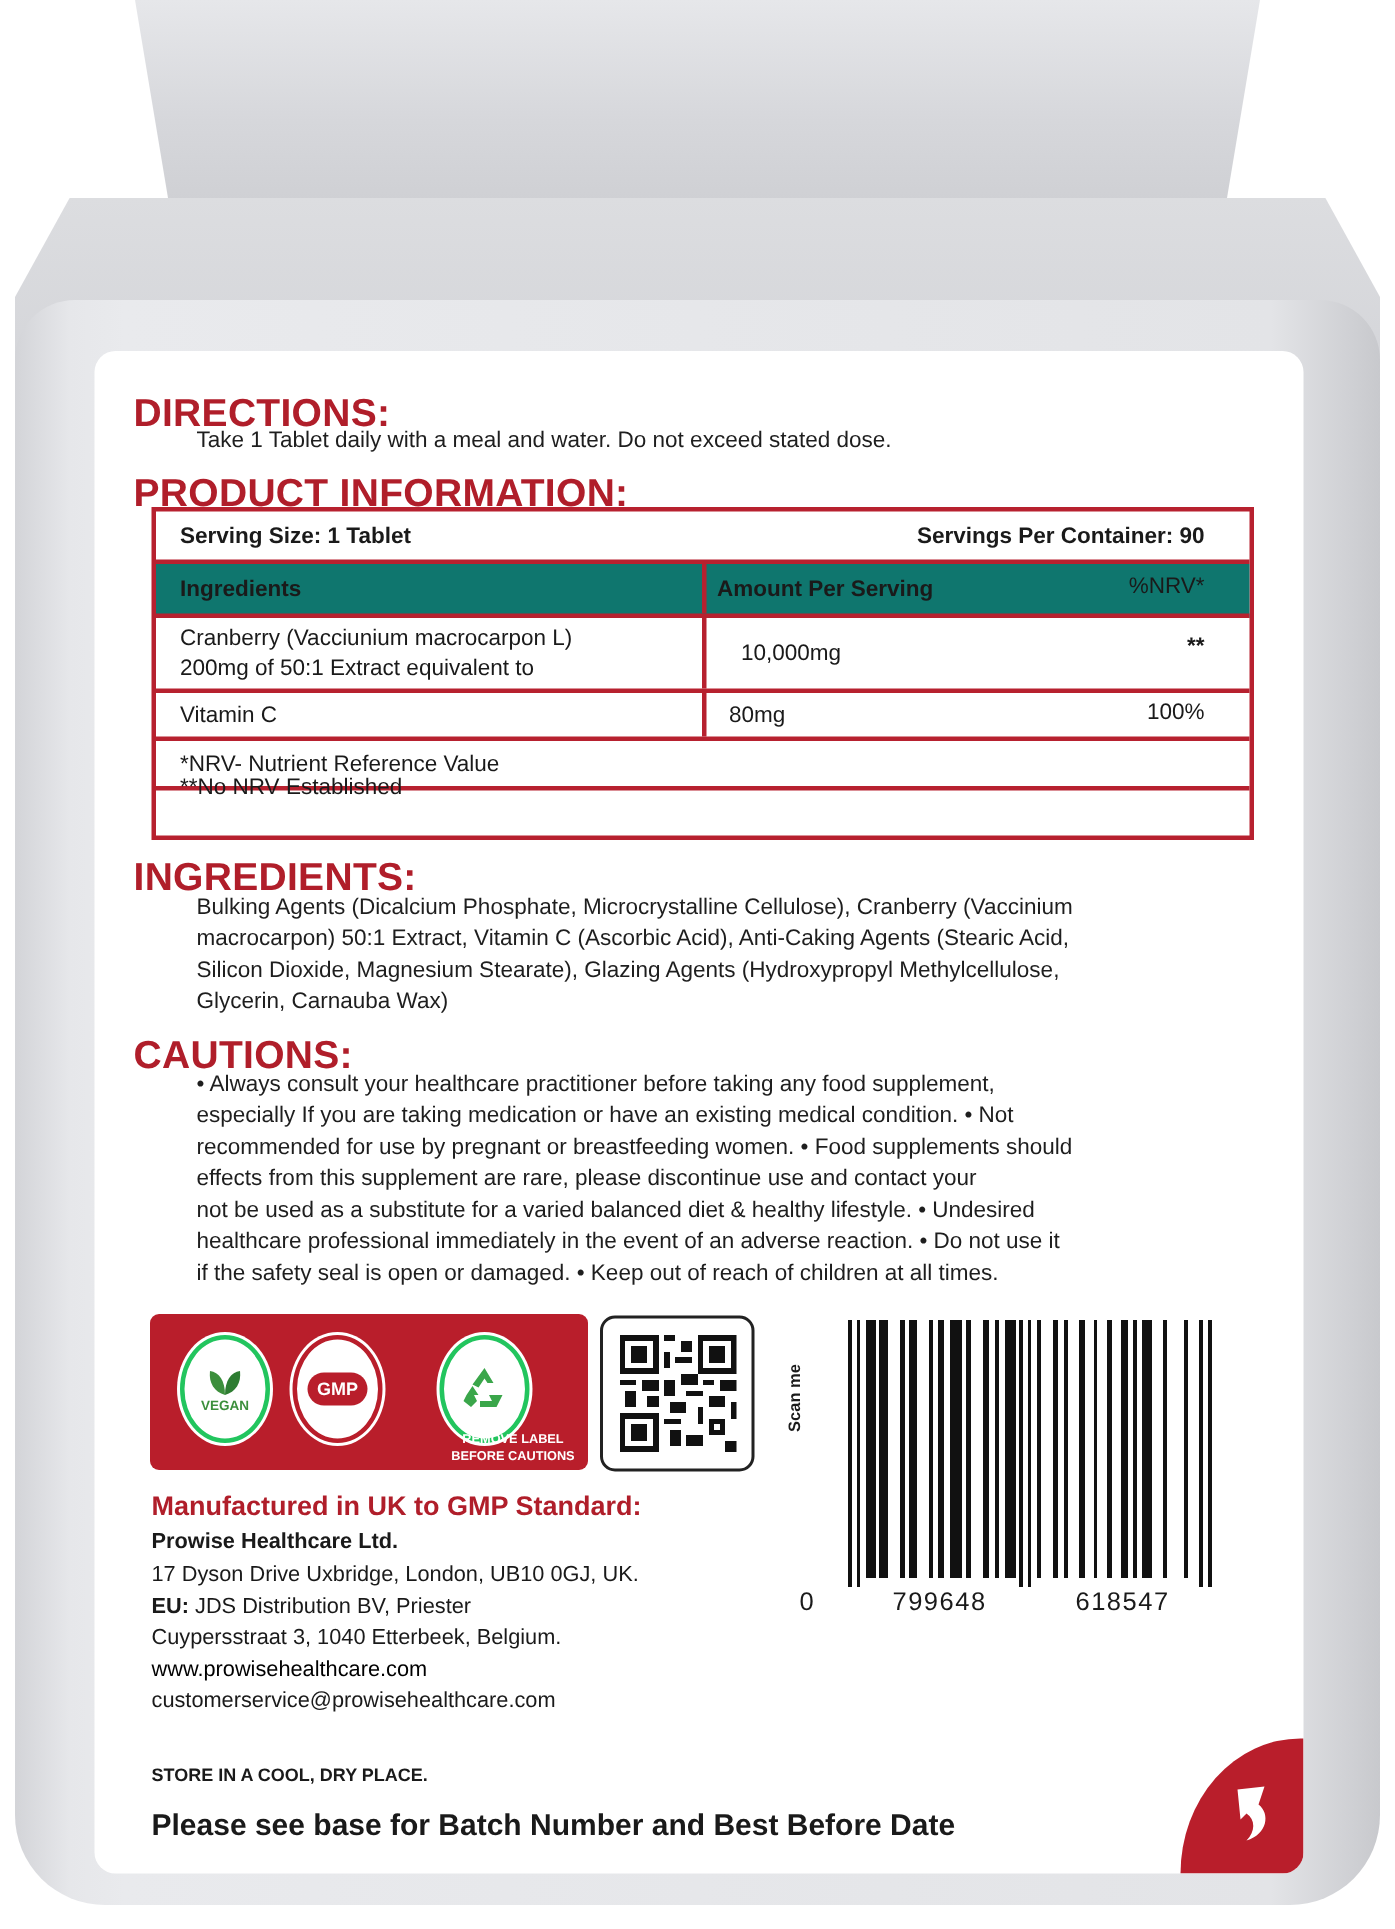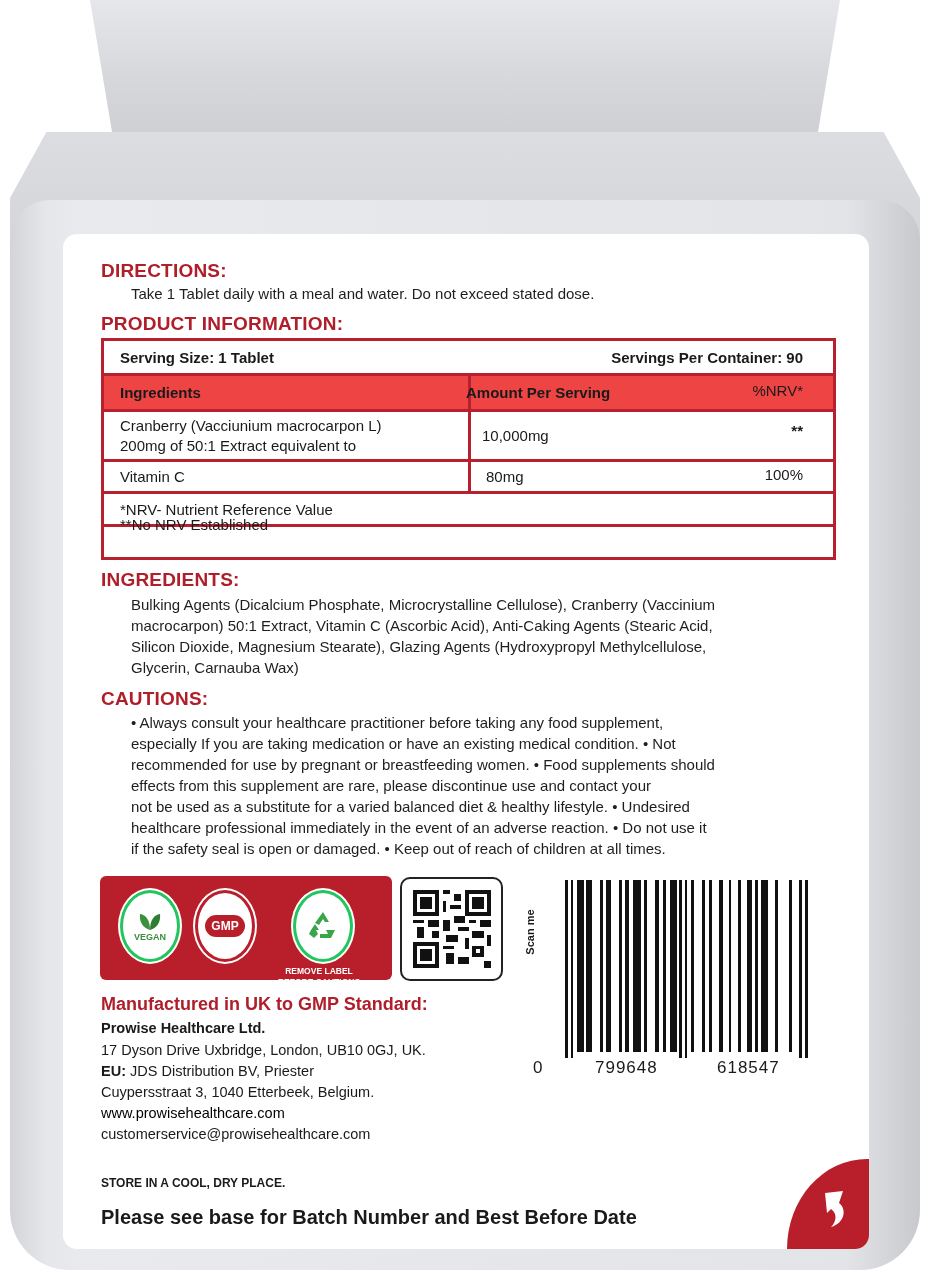--- a/index.html
+++ b/index.html
@@ -21,58 +21,58 @@
       position: absolute; left: 10px; top: 200px; width: 910px; height: 1070px;
       background: linear-gradient(90deg, #d3d4d8 0%, #e6e7ea 4%, #e9eaed 8%, #e3e4e7 92%, #c8c9cd 100%);
       border-radius: 40px 40px 60px 60px;
     }
     .label {
       position: absolute; left: 63px; top: 234px; width: 806px; height: 1015px;
       background: #ffffff; border-radius: 14px; overflow: hidden;
     }
 
     .h-section {
-      position: absolute; left: 38px; color: #b01e2a;
+      position: absolute; left: 26px; color: #b01e2a;
       font-family: "Liberation Sans", sans-serif; font-weight: bold;
-      font-size: 19px; letter-spacing: 0.2px; text-align: center;
+      font-size: 26px; letter-spacing: 0.2px; text-align: center;
     }
     .body-text {
       position: absolute; left: 38px; font-size: 15px; line-height: 21px; color: #1e1e1e; margin-left: 30px;
     }
 
     
     .pi-table {
       position: absolute; left: 38px; top: 104px; width: 735px; height: 222px;
       border: 3px solid #b7212f;
     }
     .pi-row { position: absolute; left: 0; right: 0; border-bottom: 3px solid #b7212f; }
     .pi-row:last-child { border-bottom: none; }
     .pi-cell { position: absolute; top: 0; bottom: 0; display: flex; align-items: center; padding-left: 14px; font-size: 15px; text-align: right; }
     .bold { font-weight: bold; }
-    .pink { background: #ef4444; }
+    .pink { background: #0f766e; }
     .vline { position: absolute; top: 0; bottom: 0; width: 3px; background: #b7212f; }
 
     
     .badge-band {
       position: absolute; left: 37px; top: 642px; width: 292px; height: 104px;
       background: #b91e2b; border-radius: 6px;
     }
     .badge-circle {
       position: absolute; top: 14px; width: 60px; height: 72px; border-radius: 50%;
       background: #ffffff; border: 3px solid #22c55e; box-shadow: 0 0 0 2px #ffffff;
       display: flex; align-items: center; justify-content: center; flex-direction: column;
     }
     .vegan-text { font-size: 9px; font-weight: bold; color: #3c8f3c; margin-top: 1px; }
     .gmp-inner {
       width: 40px; height: 22px; border-radius: 11px; background: #b91e2b; color: #fff;
       font-weight: bold; font-size: 12px; display: flex; align-items: center; justify-content: center;
     }
     .recycle-caption {
-      position: absolute; left: 159px; top: 78px; width: 120px; text-align: center;
-      color: #ffffff; font-size: 8.5px; font-weight: bold; line-height: 11px; margin-top: 12px;
+      position: absolute; left: 182px; top: 78px; width: 120px; text-align: center;
+      color: #ffffff; font-size: 8.5px; font-weight: bold; line-height: 11px;
     }
 
     .qr-box {
       position: absolute; left: 337px; top: 643px; width: 103px; height: 104px;
       border: 2px solid #222; border-radius: 10px; background: #fff;
       display: flex; align-items: center; justify-content: center;
     }
     .scan-me {
       position: absolute; left: 437px; top: 692px; transform: rotate(-90deg);
       transform-origin: center; font-size: 11px; font-weight: bold; color: #1a1a1a; width: 60px; text-align: center;
@@ -111,30 +111,30 @@
   <div class="h-section" style="top:79px;">PRODUCT INFORMATION:</div>
 
   <div class="pi-table">
     <div class="pi-row" style="top:0; height:35px;">
       <div class="pi-cell bold" style="left:2px;">Serving Size: 1 Tablet</div>
       <div class="pi-cell bold" style="right:30px; padding-left:0;">Servings Per Container: 90</div>
     </div>
     <div class="pi-row pink" style="top:35px; height:36px;">
       <div class="pi-cell bold" style="left:2px;">Ingredients</div>
       <div class="vline" style="left:364px;"></div>
-      <div class="pi-cell bold" style="left:348px;">Amount Per Serving</div>
+      <div class="pi-cell bold" style="left:360px;">Amount Per Serving</div>
       <div class="pi-cell" style="right:30px; padding-left:0; align-items:flex-start; padding-top:6px;">%NRV*</div>
     </div>
     <div class="pi-row" style="top:71px; height:50px;">
       <div class="pi-cell" style="left:2px; flex-direction:column; align-items:flex-start; justify-content:center; line-height:20px;">
         <span>Cranberry (Vacciunium macrocarpon L)</span>
         <span>200mg of 50:1 Extract equivalent to</span>
       </div>
       <div class="vline" style="left:364px;"></div>
-      <div class="pi-cell" style="left:364px;">10,000mg</div>
+      <div class="pi-cell" style="left:376px;">10,000mg</div>
       <div class="pi-cell bold" style="right:30px; padding-left:0; align-items:flex-start; padding-top:10px;">**</div>
     </div>
     <div class="pi-row" style="top:121px; height:32px;">
       <div class="pi-cell" style="left:2px;">Vitamin C</div>
       <div class="vline" style="left:364px;"></div>
       <div class="pi-cell" style="left:368px;">80mg</div>
       <div class="pi-cell" style="right:30px; padding-left:0; align-items:flex-start; padding-top:4px;">100%</div>
     </div>
     <div class="pi-row" style="top:153px; height:33px;">
       <div class="pi-cell" style="left:2px;">*NRV- Nutrient Reference Value</div>

